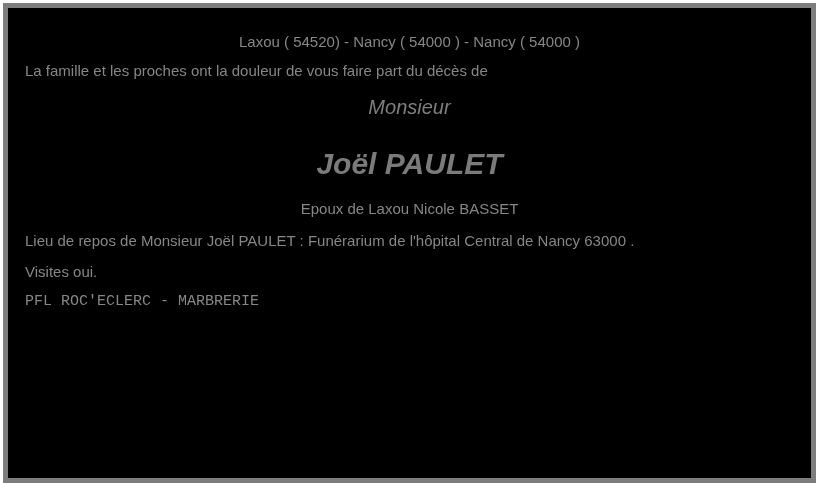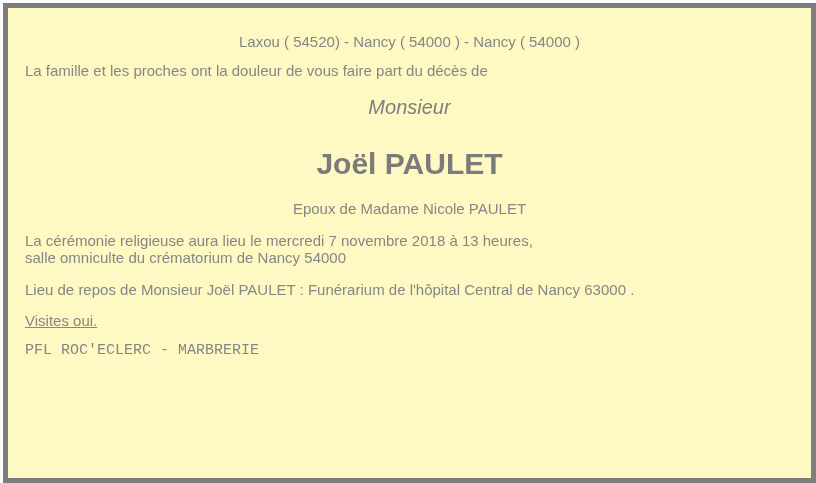--- a/index.html
+++ b/index.html
@@ -10,21 +10,21 @@
     height: 483px;
     overflow: hidden;
     font-family: "Liberation Sans", "DejaVu Sans", sans-serif;
   }
   .notice {
     box-sizing: border-box;
     margin: 3px 0 0 3px;
     width: 813px;
     height: 480px;
     border: 5px solid #7d7d7d;
-    background: #fef9c3;
+    background: #000000;
     padding: 25px 17px 0 17px;
   }
   .notice p {
     margin: 0 0 12px 0;
     font-size: 15px;
     line-height: 17px;
     color: #868686;
     text-align: left;
   }
   .center { text-align: center !important; }
@@ -35,37 +35,36 @@
     color: #7e7e7e !important;
     font-style: italic;
   }
   .deceased-name {
     margin: 30px 0 16px 0;
     font-size: 30px;
     line-height: 32px;
     font-weight: bold;
     color: #7b7b7b;
     text-align: center;
+    font-style: italic;
   }
   .spouse   { margin-top: 20px !important; }
   .death    { margin-top: 16px !important; }
   .ceremony { margin-top: 15px !important; white-space: pre-line; }
   .repose   { margin-top: 15px !important; }
-  .visits   { margin-top: 14px !important; text-decoration: underline; }
+  .visits   { margin-top: 14px !important; }
   .farewell { margin-top: 13px !important; }
   .pfl      { margin-top: 13px !important; font-family: Liberation Mono, monospace; }
   .company  { margin-top: 20px !important; }
 </style>
 </head>
 <body>
 
 <div class="notice">
   <p class="center">Laxou ( 54520) - Nancy ( 54000 ) - Nancy ( 54000 )</p>
   <p>La famille et les proches ont la douleur de vous faire part du décès de</p>
   <p class="center civility">Monsieur</p>
   <h1 class="deceased-name">Joël PAULET</h1>
-  <p class="center spouse">Epoux de Madame Nicole PAULET</p>
-  <p class="ceremony">La cérémonie religieuse aura lieu le mercredi 7 novembre 2018 à 13 heures,
-salle omniculte du crématorium de Nancy 54000</p>
+  <p class="center spouse">Epoux de Laxou Nicole BASSET</p>
   <p class="repose">Lieu de repos de Monsieur Joël PAULET : Funérarium de l'hôpital Central de Nancy 63000 .</p>
   <p class="visits">Visites oui.</p>
   <p class="pfl">PFL ROC'ECLERC - MARBRERIE</p>
 </div>
 
 </body></html>

